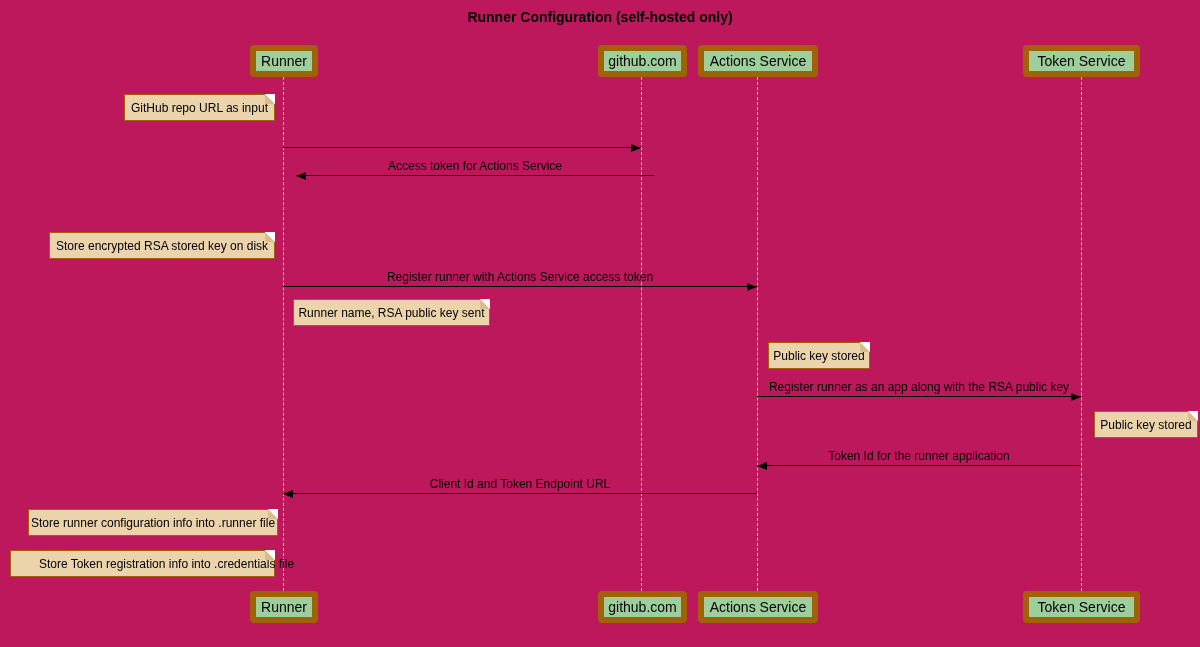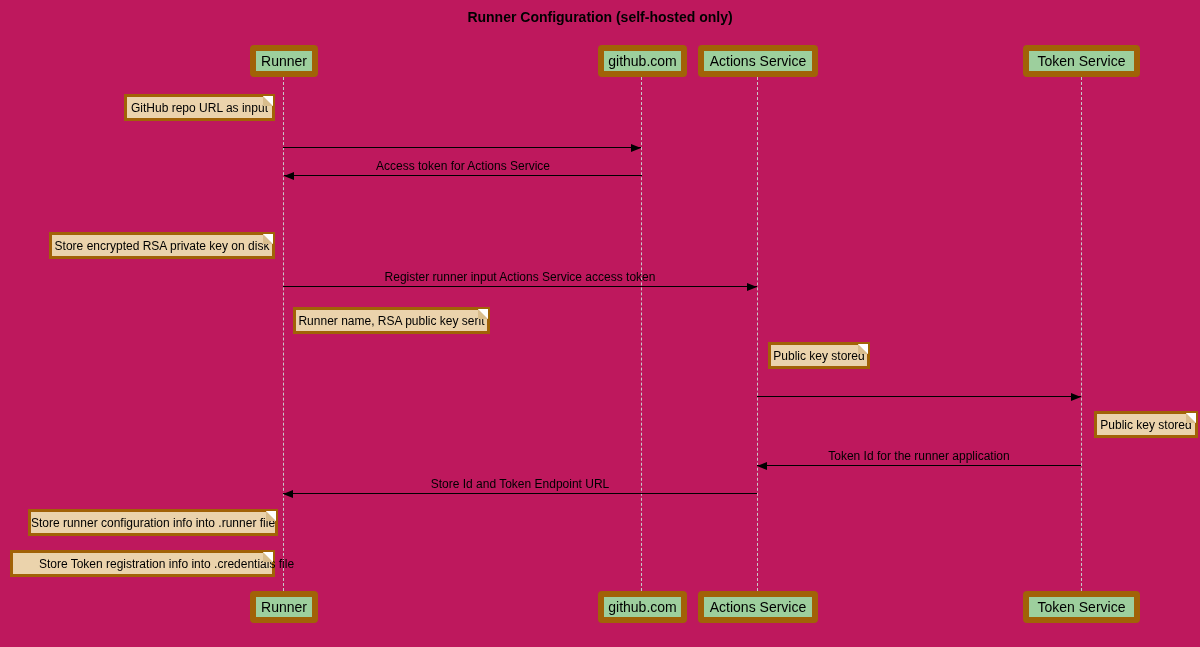--- a/index.html
+++ b/index.html
@@ -20,21 +20,21 @@
     border-left:1px dashed #c8c8c8;
   }
   .participant{
     position:absolute;height:32px;
     background:#9dcf9d;border:6px solid #a16207;border-radius:4px;
     display:flex;align-items:center;justify-content:center;
     font-size:14px;box-sizing:border-box;white-space:nowrap;
   }
   .note{
     position:absolute;height:27px;
-    background:#ebd3ac;border:3px solid #a16207;
+    background:#ebd3ac;border:1px solid #a16207;
     display:flex;align-items:center;justify-content:center;
     font-size:12px;box-sizing:border-box;white-space:nowrap;
   }
   .note::before{
     content:"";position:absolute;top:-1px;right:-1px;
     width:0;height:0;border-style:solid;
     border-width:0 10px 10px 0;
     border-color:#ffffff #ffffff #d9bd8d #d9bd8d;
   }
   .msg{position:absolute;height:18px;}
@@ -64,54 +64,55 @@
   <div class="participant" style="left:598px;top:45px;width:89px;">github.com</div>
   <div class="participant" style="left:698px;top:45px;width:120px;">Actions Service</div>
   <div class="participant" style="left:1023px;top:45px;width:117px;">Token Service</div>
 
   <div class="participant" style="left:250px;top:591px;width:68px;">Runner</div>
   <div class="participant" style="left:598px;top:591px;width:89px;">github.com</div>
   <div class="participant" style="left:698px;top:591px;width:120px;">Actions Service</div>
   <div class="participant" style="left:1023px;top:591px;width:117px;">Token Service</div>
 
   <div class="note" style="left:124px;top:94px;width:151px;">GitHub repo URL as input</div>
-  <div class="note" style="left:49px;top:232px;width:226px;">Store encrypted RSA private key on disk</div>
-  <div class="note" style="left:293px;top:299px;width:197px;margin-top:8px;">Runner name, RSA public key sent</div>
+  <div class="note" style="left:49px;top:232px;width:226px;">Store encrypted RSA stored key on disk</div>
+  <div class="note" style="left:293px;top:299px;width:197px;">Runner name, RSA public key sent</div>
   <div class="note" style="left:768px;top:342px;width:102px;">Public key stored</div>
   <div class="note" style="left:1094px;top:411px;width:104px;">Public key stored</div>
   <div class="note" style="left:28px;top:509px;width:250px;">Store runner configuration info into .runner file</div>
   <div class="note" style="left:10px;top:550px;width:265px;padding-left:48px;">Store Token registration info into .credentials file</div>
 
   <div class="msg" style="left:283px;top:130px;width:358px;">
     <div class="msg-line"></div>
     <div class="arr arr-right"></div>
   </div>
 
-  <div class="msg" style="left:284px;top:158px;width:358px;text-decoration:underline;">
+  <div class="msg" style="left:296px;top:158px;width:358px;text-decoration:underline;">
     <span class="msg-label">Access token for Actions Service</span>
     <div class="msg-line"></div>
     <div class="arr arr-left"></div>
   </div>
 
   <div class="msg" style="left:283px;top:269px;width:474px;">
-    <span class="msg-label">Register runner input Actions Service access token</span>
+    <span class="msg-label">Register runner with Actions Service access token</span>
     <div class="msg-line"></div>
     <div class="arr arr-right"></div>
   </div>
 
   <div class="msg" style="left:757px;top:379px;width:324px;">
+    <span class="msg-label">Register runner as an app along with the RSA public key</span>
     <div class="msg-line"></div>
     <div class="arr arr-right"></div>
   </div>
 
   <div class="msg" style="left:757px;top:448px;width:324px;">
     <span class="msg-label">Token Id for the runner application</span>
     <div class="msg-line"></div>
     <div class="arr arr-left"></div>
   </div>
 
   <div class="msg" style="left:283px;top:476px;width:474px;">
-    <span class="msg-label">Store Id and Token Endpoint URL</span>
+    <span class="msg-label">Client Id and Token Endpoint URL</span>
     <div class="msg-line"></div>
     <div class="arr arr-left"></div>
   </div>
 
 </div>
 
 </body></html>

